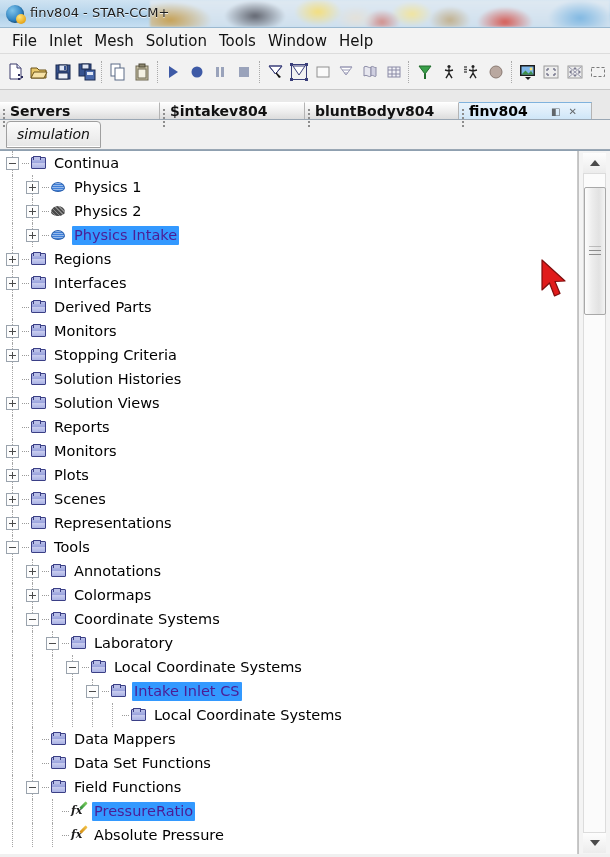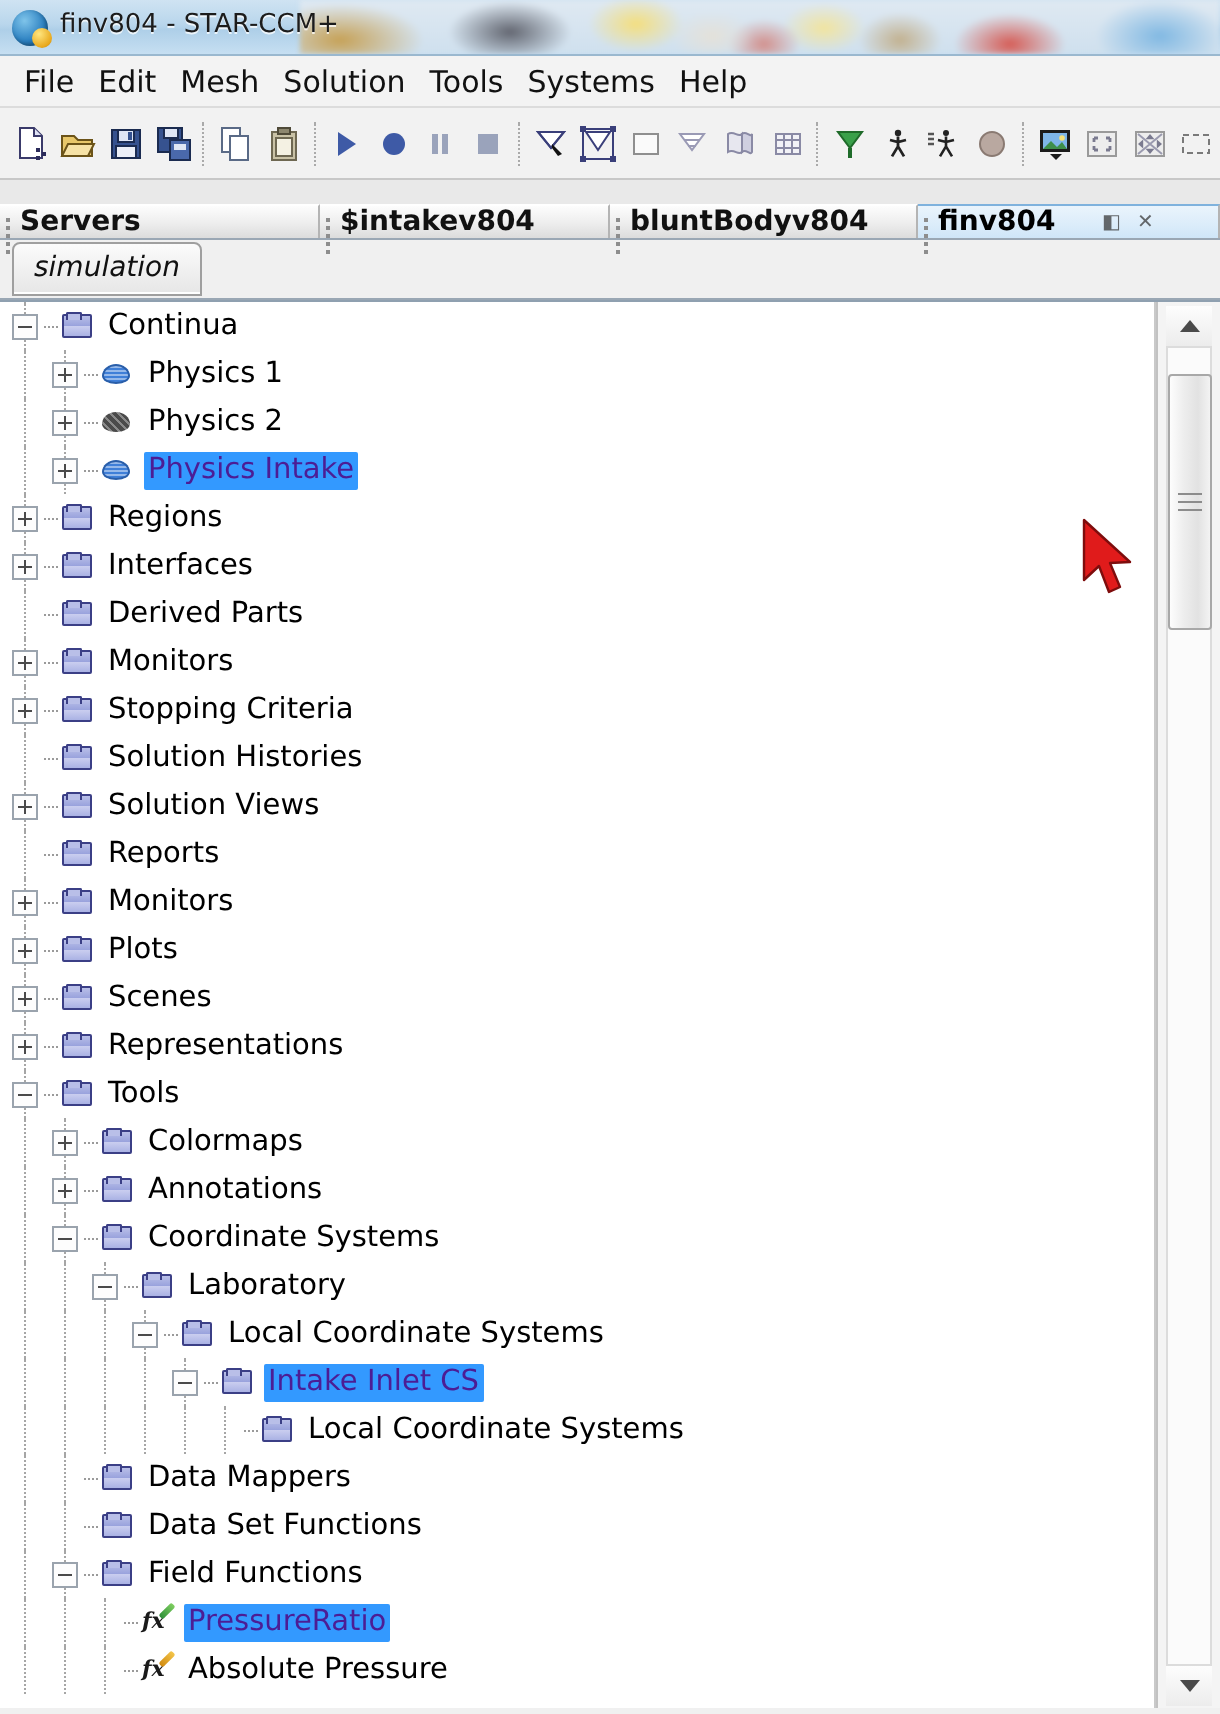--- a/index.html
+++ b/index.html
@@ -306,25 +306,25 @@
 <body>
 
 <div id="titlebar">
   <div class="wallpaper"></div>
   <div class="app-icon"></div>
   <div class="title-text">finv804 - STAR-CCM+</div>
 </div>
 
 <div id="menubar">
   <div class="menu-item">File</div>
-  <div class="menu-item">Edit</div>
+  <div class="menu-item">Inlet</div>
   <div class="menu-item">Mesh</div>
   <div class="menu-item">Solution</div>
   <div class="menu-item">Tools</div>
-  <div class="menu-item">Systems</div>
+  <div class="menu-item">Window</div>
   <div class="menu-item">Help</div>
 </div>
 
 <div id="toolbar">
 
   <div class="tb-btn">
     <svg width="18" height="18" viewBox="0 0 18 18">
       <path d="M3 1h7l4 4v11H3z" fill="#fff" stroke="#3a3a6a" stroke-width="1"></path>
       <path d="M10 1v4h4" fill="#dfe2f4" stroke="#3a3a6a" stroke-width="1"></path>
       <g fill="#2b2b5a">
@@ -517,21 +517,21 @@
     <span class="tab-label">Servers</span>
   </div>
   <div class="doc-tab" style="width:145px">
     <span class="grip"></span>
     <span class="tab-label">$intakev804</span>
   </div>
   <div class="doc-tab" style="width:154px">
     <span class="grip"></span>
     <span class="tab-label">bluntBodyv804</span>
   </div>
-  <div class="doc-tab active" style="width:151px">
+  <div class="doc-tab active" style="width:133px">
     <span class="grip"></span>
     <span class="tab-label">finv804</span>
     <span class="tab-btns">
       <span class="tab-min">◧</span>
       <span class="tab-close">✕</span>
     </span>
   </div>
 </div>
 
 <div id="subtabstrip">
@@ -715,32 +715,32 @@
       </div>
       <div class="tree-row">
         <span class="vline" style="left: 12px;"></span>
         <span class="vline" style="left: 32px;"></span>
         <span class="indent" style="width: 26px;"></span>
         <span class="toggle plus"></span>
         <span class="dots"></span>
         <span class="node-icon">
           <span class="ic-folder" style="position: absolute;"></span>
         </span>
+        <span class="node-label">Annotations</span>
+      </div>
+      <div class="tree-row">
+        <span class="vline" style="left: 12px;"></span>
+        <span class="vline" style="left: 32px;"></span>
+        <span class="indent" style="width: 26px;"></span>
+        <span class="toggle plus"></span>
+        <span class="dots"></span>
+        <span class="node-icon">
+          <span class="ic-folder" style="position: absolute;"></span>
+        </span>
         <span class="node-label">Colormaps</span>
-      </div>
-      <div class="tree-row">
-        <span class="vline" style="left: 12px;"></span>
-        <span class="vline" style="left: 32px;"></span>
-        <span class="indent" style="width: 26px;"></span>
-        <span class="toggle plus"></span>
-        <span class="dots"></span>
-        <span class="node-icon">
-          <span class="ic-folder" style="position: absolute;"></span>
-        </span>
-        <span class="node-label">Annotations</span>
       </div>
       <div class="tree-row">
         <span class="vline" style="left: 12px;"></span>
         <span class="vline" style="left: 32px;"></span>
         <span class="indent" style="width: 26px;"></span>
         <span class="toggle"></span>
         <span class="dots"></span>
         <span class="node-icon">
           <span class="ic-folder" style="position: absolute;"></span>
         </span>

